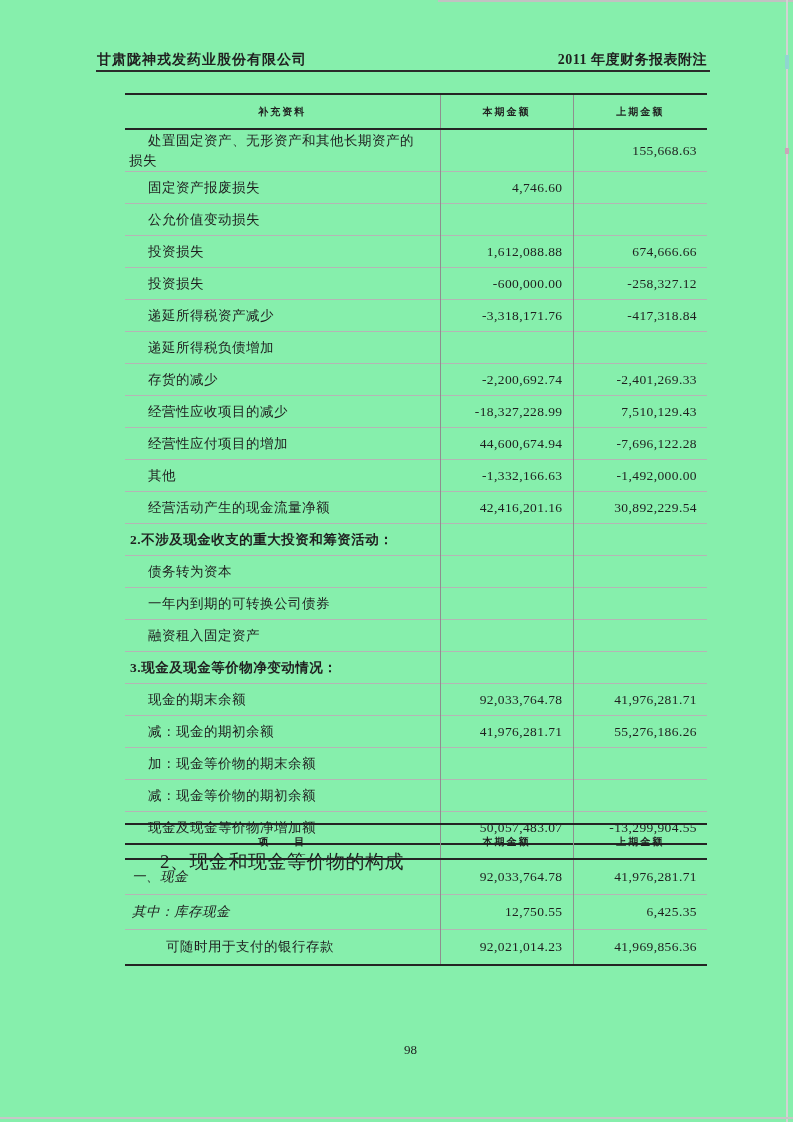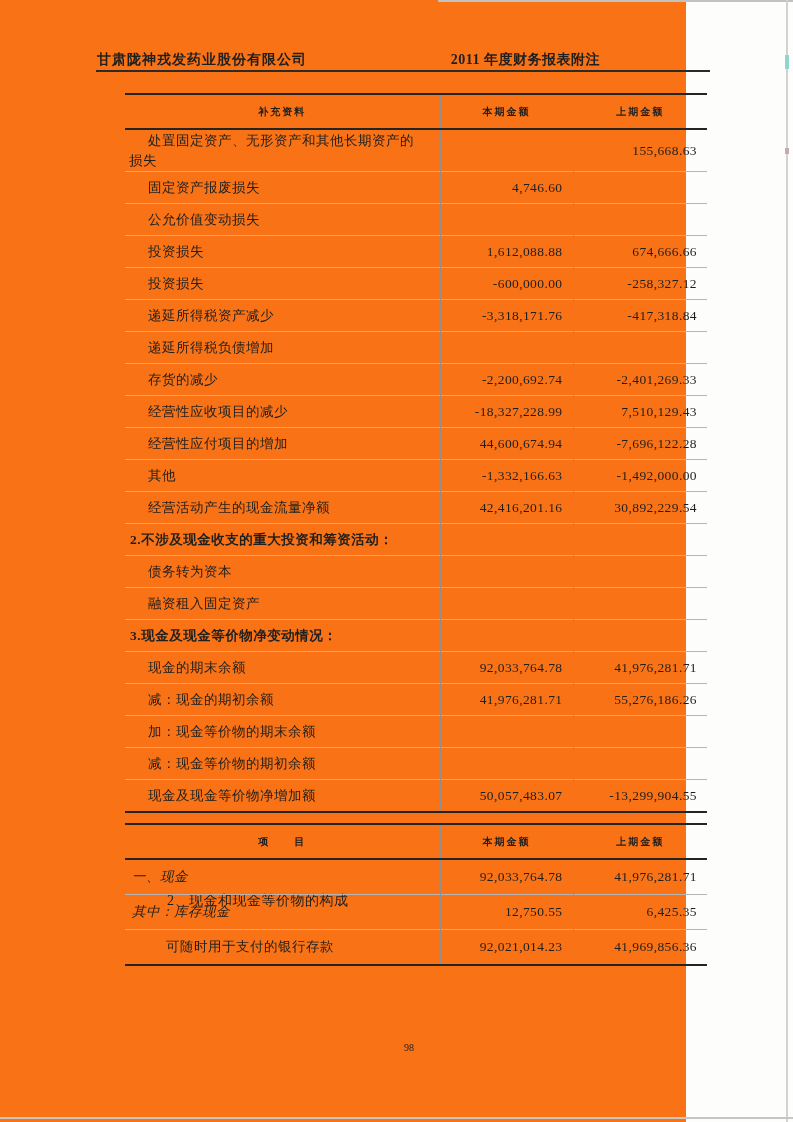--- a/index.html
+++ b/index.html
@@ -2,21 +2,21 @@
 <html><head>
 <meta charset="utf-8">
 <style>
   html,body{margin:0;padding:0;}
   body{
     width:793px;height:1122px;overflow:hidden;
     background:#fdfdfc;
     font-family:"Liberation Serif","DejaVu Serif",serif;
     color:#1f1f1f;
   }
-  .page{position:relative;width:686px;height:1122px;background:#f97316;}
+  .page{position:relative;width:793px;height:1122px;background:#86efac;}
 
   
   .art-topline{position:absolute;left:438px;top:0;width:355px;height:2px;background:#c2c2c2;}
   .art-rightline{position:absolute;left:786px;top:0;width:2px;height:1122px;background:#d2d2d2;}
   .art-cyantick{position:absolute;left:785px;top:55px;width:4px;height:14px;background:#8fd6d0;}
   .art-pinktick{position:absolute;left:785px;top:148px;width:4px;height:6px;background:#c9a6b8;}
   .art-bottomline{position:absolute;left:0;top:1117px;width:793px;height:2px;background:#c6c6c6;}
 
   
   .doc-header-company{
@@ -64,28 +64,28 @@
   .c-num{
     text-align:right;padding-right:10px;
     letter-spacing:0.4px;white-space:nowrap;
   }
   .row-section .c-label{text-indent:1px;font-weight:bold;}
   .t2 .row-main .c-label{text-indent:3px;font-style:italic;}
   .t2 .row-sub .c-label{text-indent:37px;}
 
   
   .section-heading{
-    position:absolute;left:160px;top:892px;
-    font-size:14px;letter-spacing:0.5px;margin-left:7px;
+    position:absolute;left:160px;top:849px;
+    font-size:19px;letter-spacing:0.5px;
   }
 
   
   .page-number{
     position:absolute;left:404px;top:1042px;
-    font-size:10px;
+    font-size:13px;
     text-align:right;
   }
 </style>
 </head>
 <body>
 
 <div class="page">
 
   <div class="art-topline"></div>
   <div class="art-rightline"></div>
@@ -171,20 +171,25 @@
     <td class="c-num">42,416,201.16</td>
     <td class="c-num">30,892,229.54</td>
   </tr>
         <tr class="data-row row-section">
     <td class="c-label">2.不涉及现金收支的重大投资和筹资活动：</td>
     <td class="c-num"></td>
     <td class="c-num"></td>
   </tr>
         <tr class="data-row row-item">
     <td class="c-label">债务转为资本</td>
+    <td class="c-num"></td>
+    <td class="c-num"></td>
+  </tr>
+        <tr class="data-row row-item">
+    <td class="c-label">一年内到期的可转换公司债券</td>
     <td class="c-num"></td>
     <td class="c-num"></td>
   </tr>
         <tr class="data-row row-item">
     <td class="c-label">融资租入固定资产</td>
     <td class="c-num"></td>
     <td class="c-num"></td>
   </tr>
         <tr class="data-row row-section">
     <td class="c-label">3.现金及现金等价物净变动情况：</td>

